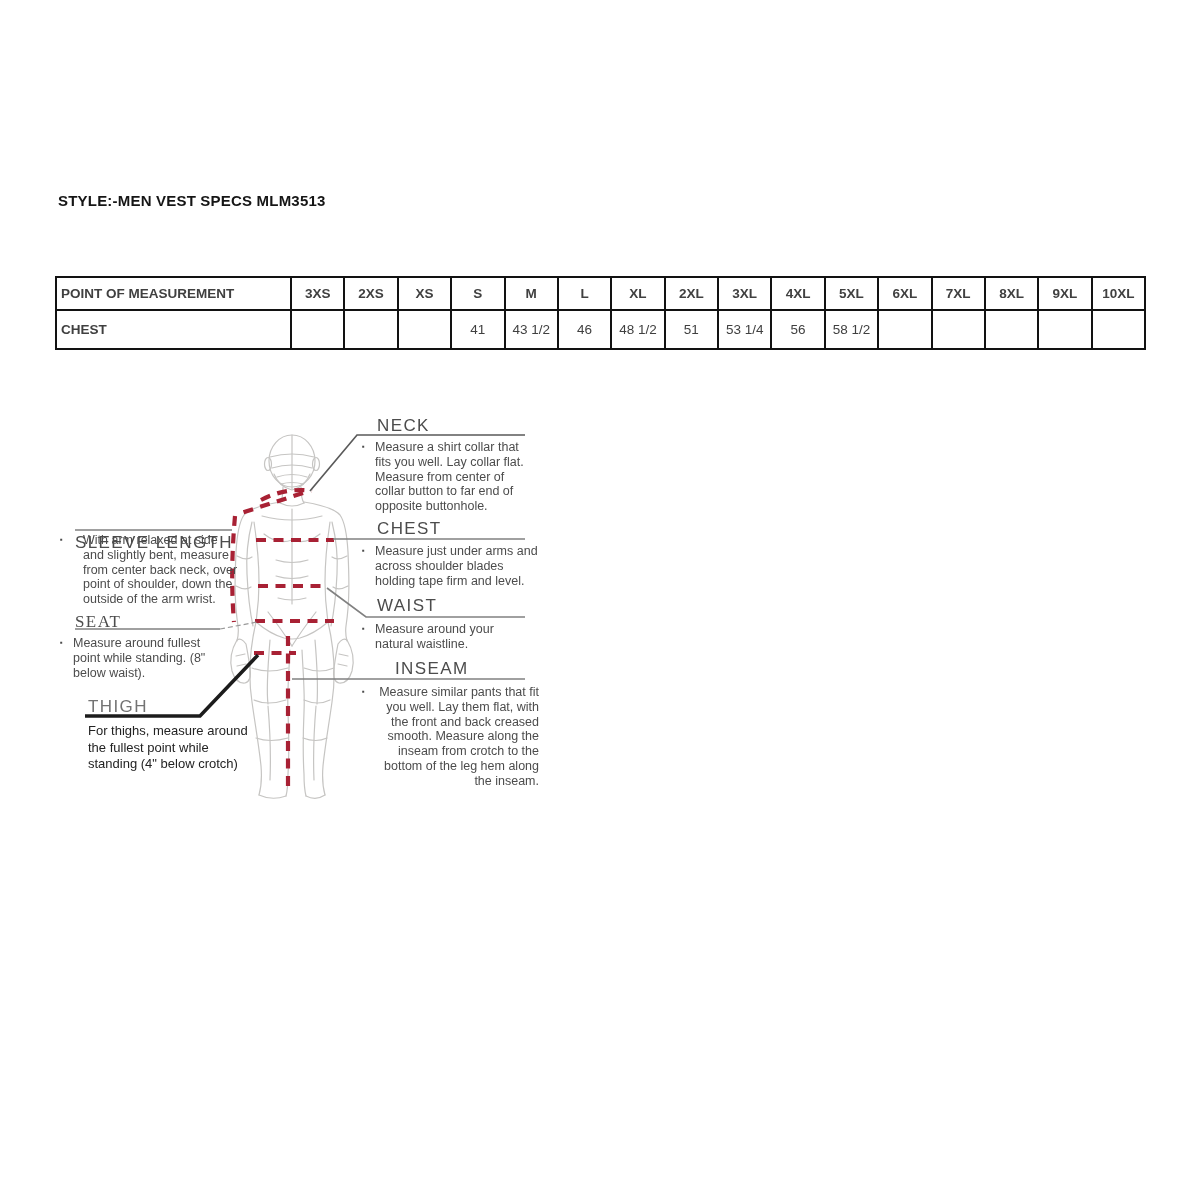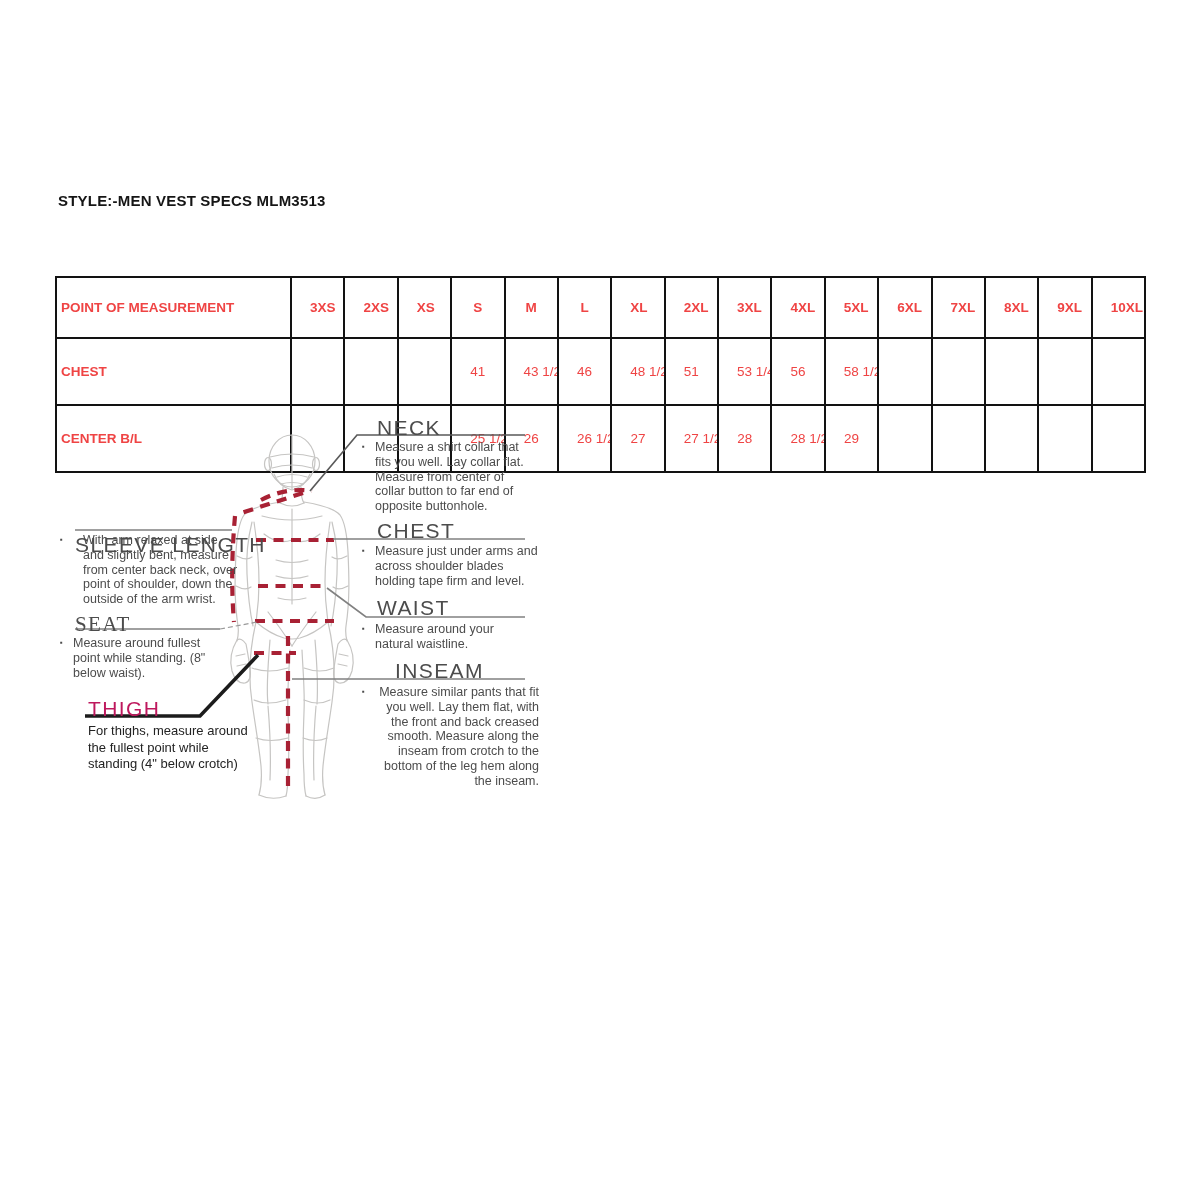--- a/index.html
+++ b/index.html
@@ -4,48 +4,48 @@
 <style>
   html,body { margin:0; padding:0; background:#ffffff; }
   body { width:1200px; height:1200px; font-family:"Liberation Sans", sans-serif; }
   .page { position:relative; width:1200px; height:1200px; background:#fff; overflow:hidden; }
 
   .title { position:absolute; left:58px; top:192px; font-size:15px; font-weight:bold; color:#151515; letter-spacing:.2px; }
   .note  { position:absolute; left:57px; top:381px; font-size:13.5px; font-weight:bold; color:#151515; }
 
   table.size { position:absolute; left:55px; top:276px; width:1091px; border-collapse:collapse; table-layout:fixed; }
   table.size th, table.size td {
-    border:2px solid #121212; font-size:13.5px; color:#ef4444; padding:18px;
+    border:2px solid #121212; font-size:13.5px; color:#404040; padding:4px;
     text-align:center; vertical-align:middle; white-space:nowrap; overflow:hidden;margin-left:20px;
   }
   table.size thead th { height:23px; font-weight:bold; }
   table.size tbody td { height:29px; font-weight:normal; }
   table.size .lab { text-align:left; padding-left:4px; font-weight:bold; }
   col.pom { width:235px; }
 
   svg.diagram { position:absolute; left:0; top:0; width:1200px; height:1200px; pointer-events:none; }
 
-  .g-head { position:absolute; font-size:21px; letter-spacing:1.4px; color:#4c4c4c;text-align:right; }
+  .g-head { position:absolute; font-size:17px; letter-spacing:1.4px; color:#4c4c4c;text-align:right; }
   .g-desc { position:absolute; font-size:12.5px; line-height:1.18; color:#4c4c4c; display:flex; gap:5px; }
   .g-desc .bullet { font-size:8px; line-height:14px; flex:0 0 8px; }
   .g-desc .txt { display:block; }
 
   #g-neck-h   { left:377px; top:416px; }
   #g-neck-d   { left:362px; top:440px; } #g-neck-d .txt { width:162px; }
   #g-chest-h  { left:377px; top:519px; }
   #g-chest-d  { left:362px; top:544px; } #g-chest-d .txt { width:172px; }
   #g-waist-h  { left:377px; top:596px; }
   #g-waist-d  { left:362px; top:622px; } #g-waist-d .txt { width:152px; }
   #g-inseam-h { left:395px; top:659px; }
   #g-inseam-d { left:362px; top:685px; } #g-inseam-d .txt { width:164px;text-align:right; }
   #g-sleeve-h { left:75px;  top:509px;margin-top:24px; }
   #g-sleeve-d { left:60px;  top:533px; } #g-sleeve-d .txt { width:158px;margin-left:10px; }
   #g-seat-h   { left:75px;  top:612px;font-family:Liberation Serif, serif; }
   #g-seat-d   { left:60px;  top:636px; } #g-seat-d .txt { width:142px; }
-  #g-thigh-h  { left:88px;  top:697px; color:#be185d; }
+  #g-thigh-h  { left:88px;  top:697px; color:#737373; }
   #g-thigh-d  { left:88px;  top:723px; color:#232323; font-size:13px; line-height:1.28;justify-content:flex-end; }
   #g-thigh-d .txt { width:168px; }
 </style>
 </head>
 <body>
 
 <div class="page">
 
   <div class="title">STYLE:-MEN VEST SPECS MLM3513</div>
 
@@ -88,39 +88,20 @@
           <td>51</td>
           <td>53 1/4</td>
           <td>56</td>
           <td>58 1/2</td>
           <td></td>
           <td></td>
           <td></td>
           <td></td>
           <td></td>
         </tr>
-        <tr>
-          <td class="lab">CENTER B/L</td>
-          <td></td>
-          <td></td>
-          <td></td>
-          <td>25 1/2</td>
-          <td>26</td>
-          <td>26 1/2</td>
-          <td>27</td>
-          <td>27 1/2</td>
-          <td>28</td>
-          <td>28 1/2</td>
-          <td>29</td>
-          <td></td>
-          <td></td>
-          <td></td>
-          <td></td>
-          <td></td>
-        </tr>
       </tbody>
   </table>
 
 
   <svg class="diagram" viewBox="0 0 1200 1200">
 
     <g stroke="#c6c5c3" stroke-width="1.2" fill="none" stroke-linecap="round">
       <ellipse cx="292" cy="461" rx="23" ry="26"></ellipse>
       <path d="M 292,435 V 489"></path>
       <path d="M 270,457 Q 292,451 314,457"></path>

